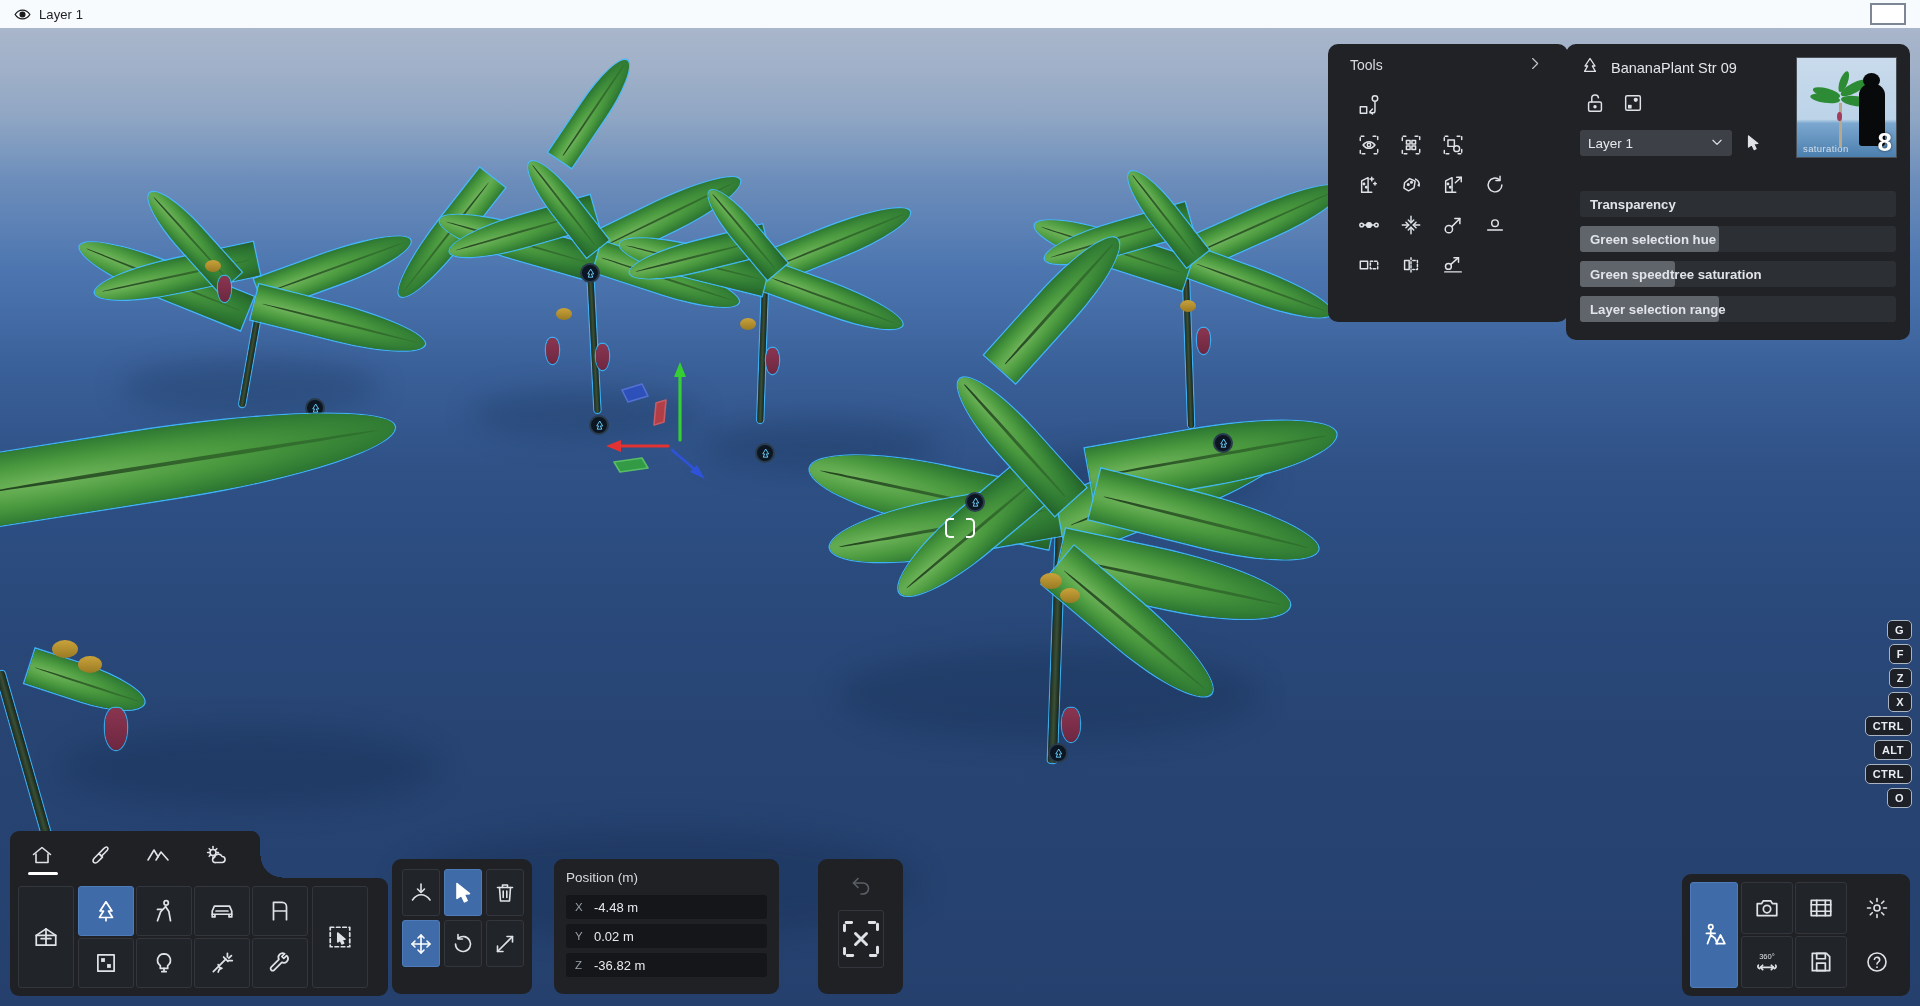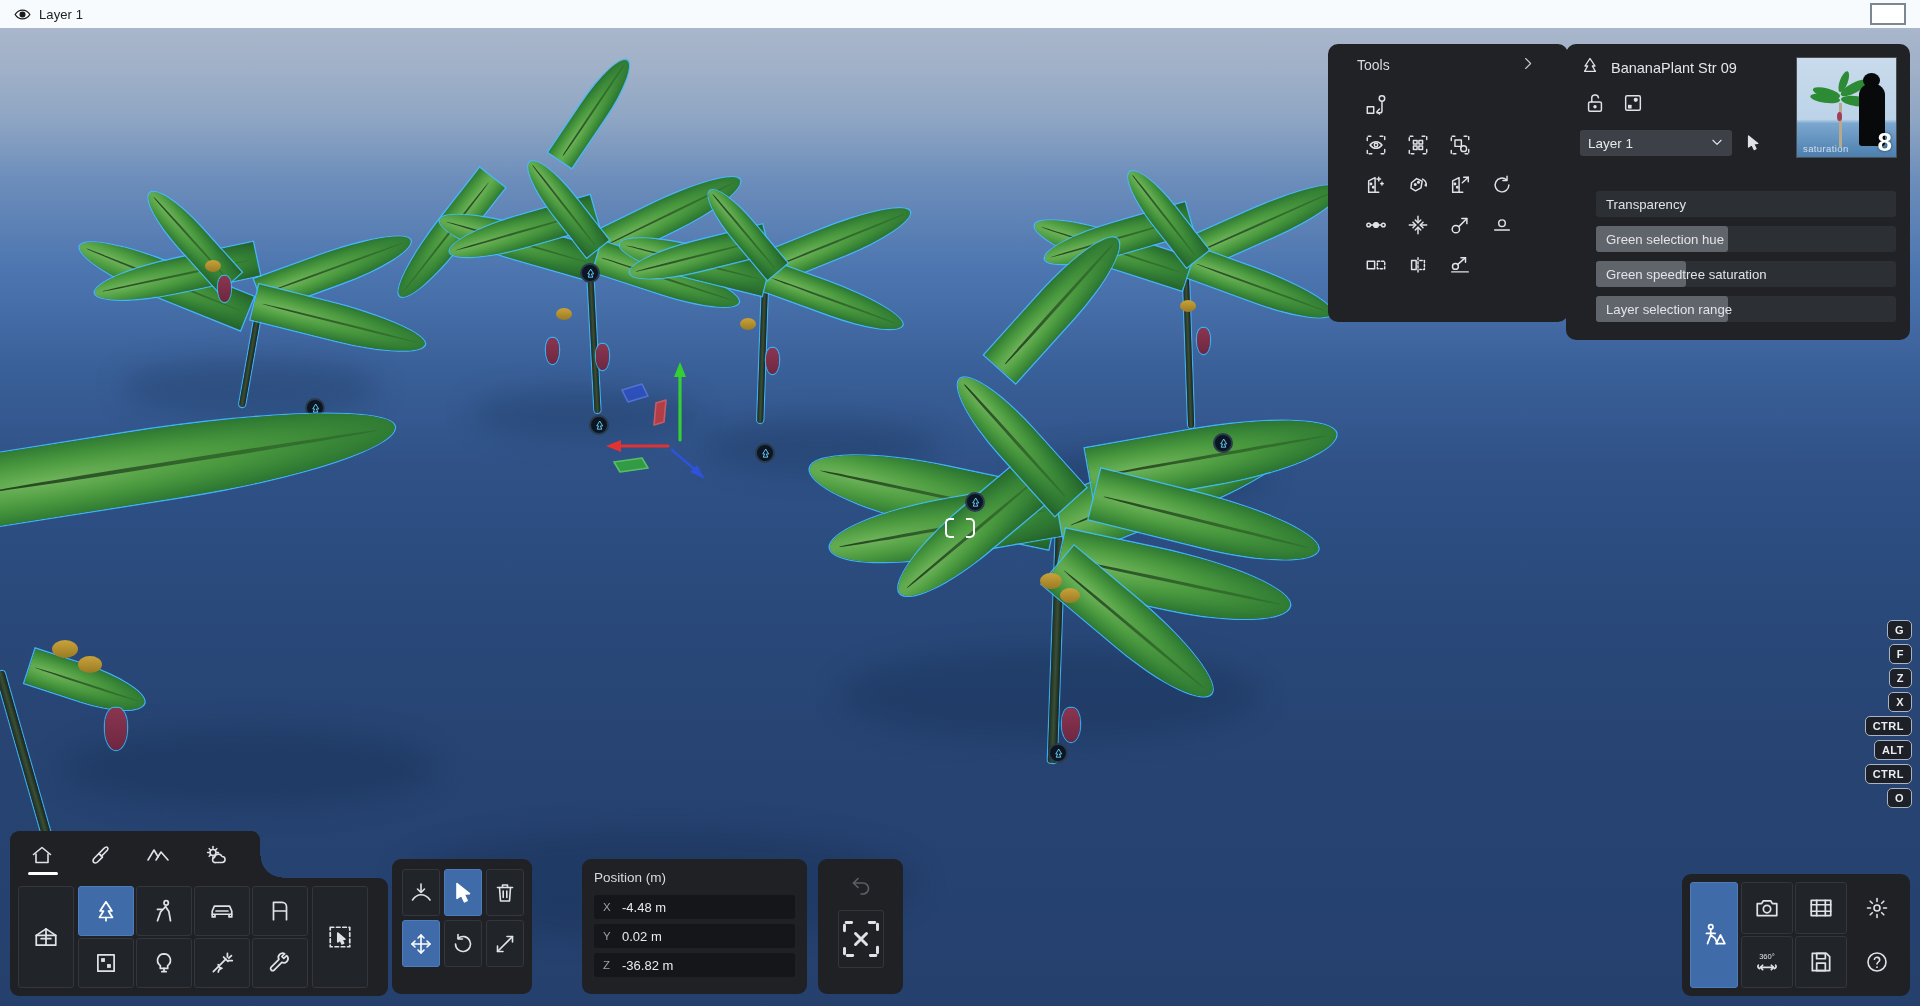--- a/index.html
+++ b/index.html
@@ -90,21 +90,21 @@
   .bracket i.l { left: 0; border-left: 2px solid #fff; border-radius: 5px 0 0 5px; }
   .bracket i.r { right: 0; border-right: 2px solid #fff; border-radius: 0 5px 5px 0; }
 
   
   #gizmo { position: absolute; left: 608px; top: 330px; width: 110px; height: 120px; }
 
   
   #tools-panel {
     position: absolute; left: 1328px; top: 44px; width: 240px; height: 278px;
     background: #202226; border-radius: 10px; z-index: 30;
-    padding: 12px 29px;
+    padding: 12px 22px;
   }
   #tools-panel .tp-head {
     display: flex; align-items: center; justify-content: space-between;
     margin-bottom: 14px;
   }
   #tools-panel .tp-title { color: #d7dade; font-size: 14px; }
   #tools-panel .tp-chev { color: #c3c7cc; font-size: 17px; line-height: 1; padding: 0 4px; }
   .tool-row { display: flex; gap: 4px; margin-bottom: 6px; }
   .tool-btn {
     width: 38px; height: 34px;
@@ -232,21 +232,21 @@
   .tf-grid { display: grid; grid-template-columns: repeat(3, 38px); gap: 4px; }
   .tf-cell {
     width: 38px; height: 47px; border: 1px solid #33363c; border-radius: 3px;
     display: flex; align-items: center; justify-content: center; background: #212429;
   }
   .tf-cell svg { width: 24px; height: 24px; }
   .tf-cell.sel { background: #3f6ba8; border-color: #4e7cbb; }
   .tf-cell.sel2 { background: #3f6ba8; border-color: #4e7cbb; }
 
   #bc-position {
-    position: absolute; left: 582px; bottom: 12px; width: 225px; height: 135px;
+    position: absolute; left: 554px; bottom: 12px; width: 225px; height: 135px;
     background: #1f2125; border-radius: 9px; padding: 11px 12px;
   }
   .pos-title { color: #d6dade; font-size: 13.5px; margin-bottom: 10px; }
   .pos-row {
     height: 24px; background: #141619; border-radius: 3px;
     display: flex; align-items: center; margin-bottom: 5px;
     padding-left: 9px; gap: 10px;
   }
   .pos-row .ax { color: #9aa1aa; font-size: 11.5px; width: 9px; }
   .pos-row .vl { color: #e7eaee; font-size: 13px; }
@@ -637,21 +637,21 @@
       <div class="tb-leaf" style="left:44px;top:36px;width:32px;height:10px;transform:rotate(8deg)"></div>
       <div class="tb-leaf" style="left:43px;top:34px;width:28px;height:9px;transform:rotate(-165deg)"></div>
       <div class="tb-leaf" style="left:43px;top:38px;width:30px;height:9px;transform:rotate(188deg)"></div>
       <div class="tb-leaf" style="left:43px;top:30px;width:22px;height:8px;transform:rotate(-70deg)"></div>
       <div style="position:absolute;left:40px;top:54px;width:5px;height:9px;background:#a33b5a;border-radius:50%"></div>
       <div class="tb-person"></div>
       <span class="tb-num">8</span>
       <span class="tb-wm">saturation</span>
     </div>
 
-    <div style="position:absolute;left:30px;right:14px;top:147px;">
+    <div style="position:absolute;left:14px;right:14px;top:147px;font-weight:bold;">
       <div class="prop-bar">
         <span class="fill" style="width:0%"></span>
         <span class="lab">Transparency</span>
       </div>
       <div class="prop-bar">
         <span class="fill" style="width:44%"></span>
         <span class="lab">Green selection hue</span>
       </div>
       <div class="prop-bar">
         <span class="fill" style="width:30%"></span>

